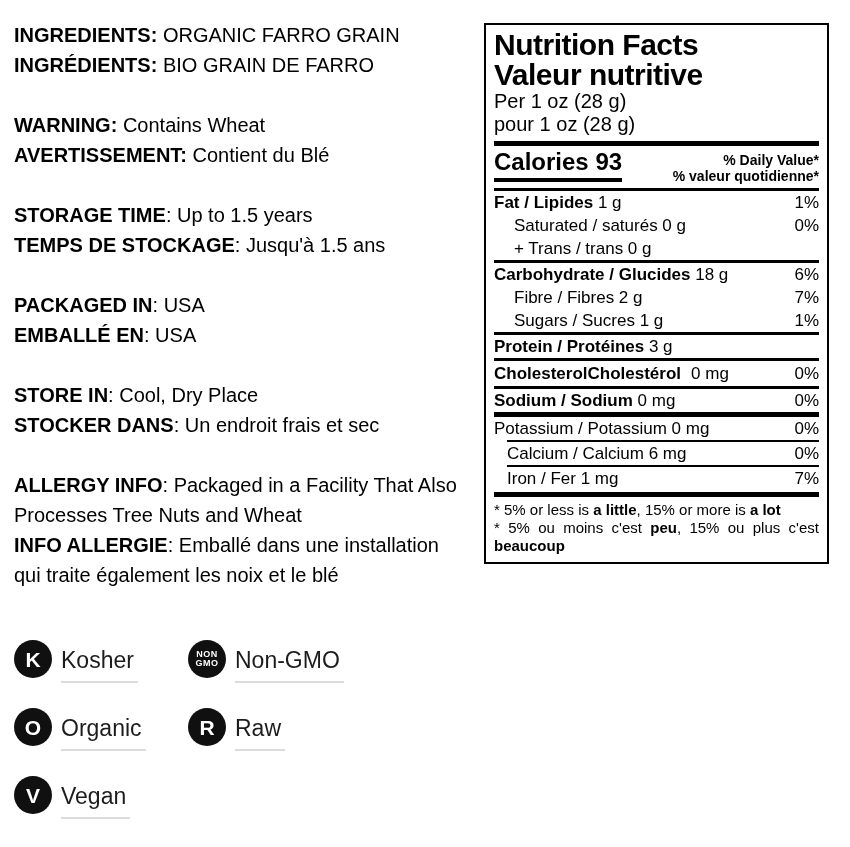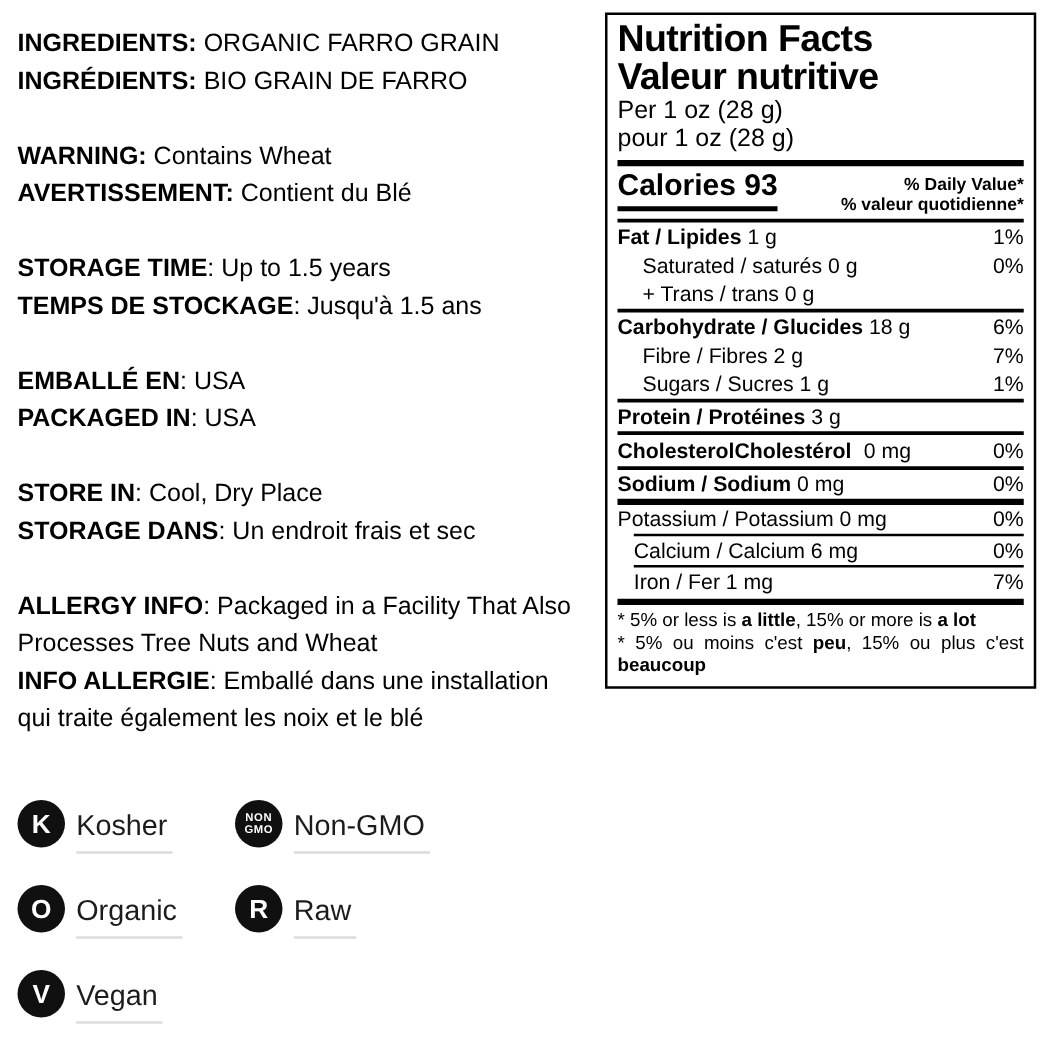--- a/index.html
+++ b/index.html
@@ -35,21 +35,21 @@
   .badge-circle.small { font-size: 9px; line-height: 9px; letter-spacing: 0.5px; }
   .badge-label {
     margin-left: 9px; margin-top: 7px;
     font-size: 23px; line-height: 26px; color: #1c1c1c;
     padding-bottom: 8px; padding-right: 4px;
     border-bottom: 2px solid #dcdcdc;
   }
 
   
   .nf-panel {
-    position: absolute; left: 484px; top: 10px; width: 345px;
+    position: absolute; left: 484px; top: 23px; width: 345px;
     border: 2px solid #000; box-sizing: border-box;
     padding: 5px 8px 7px 8px;
     background: #fff;
   }
   .nf-title { font-weight: 700; font-size: 30px; line-height: 30px; letter-spacing: -0.5px; }
   .nf-serving { font-size: 20px; line-height: 23px; }
   .nf-bar { height: 5px; background: #000; margin: 5px 0 0 0; }
   .nf-cal-row { display: flex; justify-content: space-between; align-items: flex-start; padding: 4px 0 4px; }
   .nf-cal {
     font-size: 24px; font-weight: 700; line-height: 24px;
@@ -86,26 +86,26 @@
     </div>
     <div class="info-section">
       <div class="info-line"><b>WARNING:</b><span> Contains Wheat</span></div>
       <div class="info-line"><b>AVERTISSEMENT:</b><span> Contient du Blé</span></div>
     </div>
     <div class="info-section">
       <div class="info-line"><b>STORAGE TIME</b><span>: Up to 1.5 years</span></div>
       <div class="info-line"><b>TEMPS DE STOCKAGE</b><span>: Jusqu'à 1.5 ans</span></div>
     </div>
     <div class="info-section">
+      <div class="info-line"><b>PACKAGED IN</b><span>: USA</span></div>
       <div class="info-line"><b>EMBALLÉ EN</b><span>: USA</span></div>
-      <div class="info-line"><b>PACKAGED IN</b><span>: USA</span></div>
     </div>
     <div class="info-section">
       <div class="info-line"><b>STORE IN</b><span>: Cool, Dry Place</span></div>
-      <div class="info-line"><b>STORAGE DANS</b><span>: Un endroit frais et sec</span></div>
+      <div class="info-line"><b>STOCKER DANS</b><span>: Un endroit frais et sec</span></div>
     </div>
     <div class="info-section">
       <div class="info-line"><b>ALLERGY INFO</b><span>: Packaged in a Facility That Also Processes Tree Nuts and Wheat</span></div>
       <div class="info-line"><b>INFO ALLERGIE</b><span>: Emballé dans une installation qui traite également les noix et le blé</span></div>
     </div>
   </div>
 
   <div class="badges">
     <div class="badge">
       <span class="badge-circle">

